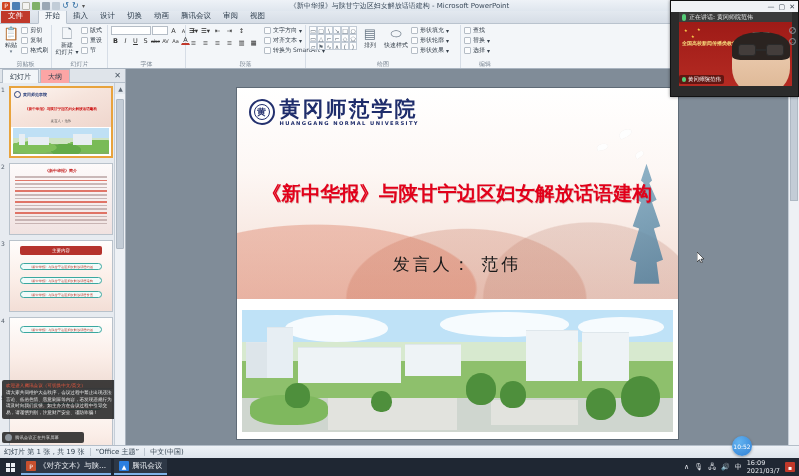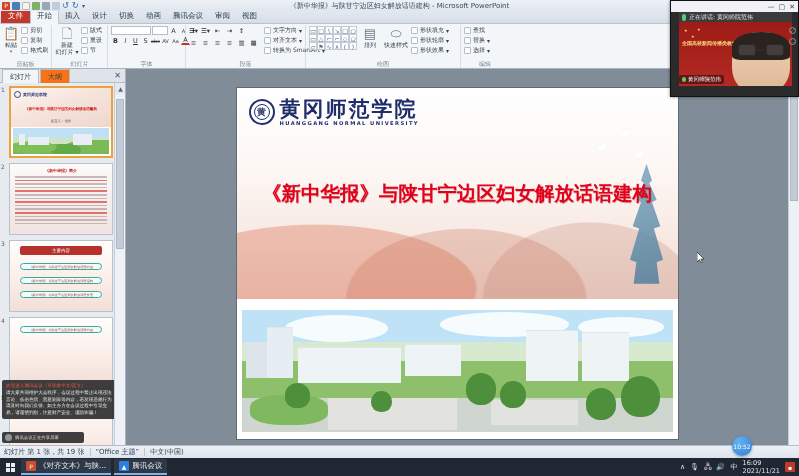--- a/index.html
+++ b/index.html
@@ -47,21 +47,21 @@
     background: linear-gradient(#e3e9f0,#d6dde6);
     border-bottom:1px solid #b9c3ce; padding-left:1px;
   }
   .tab {
     font-size:7.5px; color:#2a3a4a; padding:1px 6px 2px 6px;
     line-height:10px; white-space:nowrap;
   }
   .tab.file { background:#c0392b; color:#fff; padding:1px 7px 2px 7px; }
   .tab.active {
     background:#f3f6f9; border:1px solid #b9c3ce; border-bottom:1px solid #f3f6f9;
-    border-radius:2px 2px 0 0; margin-bottom:-1px;
+    border-radius:2px 2px 0 0; margin-bottom:-1px;margin-left:8px;
   }
 
   
   .ribbon {
     height:45px; background:#f3f6f9; border-bottom:1px solid #a9b4c0;
     display:flex; align-items:stretch; padding:1px 0 0 0;
   }
   .rgroup {
     position:relative; display:flex; flex-direction:column;
     border-right:1px solid #d6dde6; padding:1px 3px 0 3px; min-width:0;
@@ -93,21 +93,21 @@
     border:1px solid #c3ccd6; font-style:normal; font-size:6px; color:#5a6772;
     display:flex; align-items:center; justify-content:center; background:#fcfdfe;
   }
 
   
   .workspace { position:relative; height:calc(458px - 11px - 13px - 45px); display:flex; }
 
   
   .leftpane { width:126px; background:#e7ebf0; display:flex; flex-direction:column; border-right:1px solid #aab4bf; }
   .lp-tabs { display:flex; align-items:center; height:14px; background:#dfe4ea; border-bottom:1px solid #b4bec9; padding-left:2px;}
-  .lp-tab { font-size:7px; padding:2px 7px 1px 7px; color:#33414e; background:#f97316; border:1px solid #b4bec9; border-bottom:none; margin-right:1px;}
+  .lp-tab { font-size:7px; padding:2px 7px 1px 7px; color:#33414e; background:#fca5a5; border:1px solid #b4bec9; border-bottom:none; margin-right:1px;}
   .lp-tab.active { background:#f2f5f8; }
   .lp-close { margin-left:auto; font-size:8px; color:#4a5663; padding:0 4px; }
   .lp-list { flex:1; position:relative; overflow:hidden; background:#e7ebf0; padding:3px 12px 0 9px; }
   .thumb { position:relative; margin-bottom:5px; }
   .thumb .num { position:absolute; left:-8px; top:0; font-size:6px; color:#55606c; }
   .tbox { border:1px solid #b9c2cb; background:#fff; height:72px; overflow:hidden; position:relative; }
   .thumb.sel .tbox { border:2px solid #e8a33d; }
 
   
   .t1-top { position:absolute; inset:0 0 42% 0; background:linear-gradient(160deg,#fdf6f2 0%,#f6e4dc 45%,#efd6cd 100%); }
@@ -642,20 +642,21 @@
               <div class="seal">
                 <span class="glyph">黄</span>
               </div>
               <div>
                 <div class="uni-cn">黄冈师范学院</div>
                 <div class="uni-en">HUANGGANG NORMAL UNIVERSITY</div>
               </div>
             </div>
 
             <div class="slide-title">《新中华报》与陕甘宁边区妇女解放话语建构</div>
+            <div class="slide-speaker">发言人： 范伟</div>
 
             <div class="campus">
               <span class="cloud" style="left:10%;top:4%;width:24%;height:22%"></span>
               <span class="cloud" style="left:46%;top:2%;width:30%;height:20%"></span>
               <span class="cloud" style="left:78%;top:6%;width:20%;height:16%"></span>
               <span class="bldg tall" style="left:6%;top:14%;width:6%;height:42%"></span>
               <span class="bldg grey" style="left:1%;top:26%;width:5%;height:30%"></span>
               <span class="bldg" style="left:13%;top:30%;width:24%;height:30%"></span>
               <span class="bldg" style="left:38%;top:28%;width:13%;height:26%"></span>
               <span class="bldg" style="left:66%;top:16%;width:12%;height:42%"></span>
@@ -708,21 +709,21 @@
       <span>腾讯会议</span>
     </div>
     <div class="tray">
       <span>∧</span>
       <span>🎙</span>
       <span>🖧</span>
       <span>🔊</span>
       <span>中</span>
       <span class="clock">
         <span style="display:block">16:09</span>
-        <span style="display:block">2021/11/21</span>
+        <span style="display:block">2021/03/7</span>
       </span>
       <span class="tb-ic" style="background:#c0392b">▪</span>
     </div>
   </div>
 
   <div class="bubble">10:52</div>
 
   <div class="cursor">
     <svg width="7" height="11" viewBox="0 0 7 11">
         <polygon points="0,0 0,10 2.4,7.6 4,11 5.4,10.3 3.9,7.1 7,7" fill="#fff" stroke="#111" stroke-width="0.6"></polygon>

